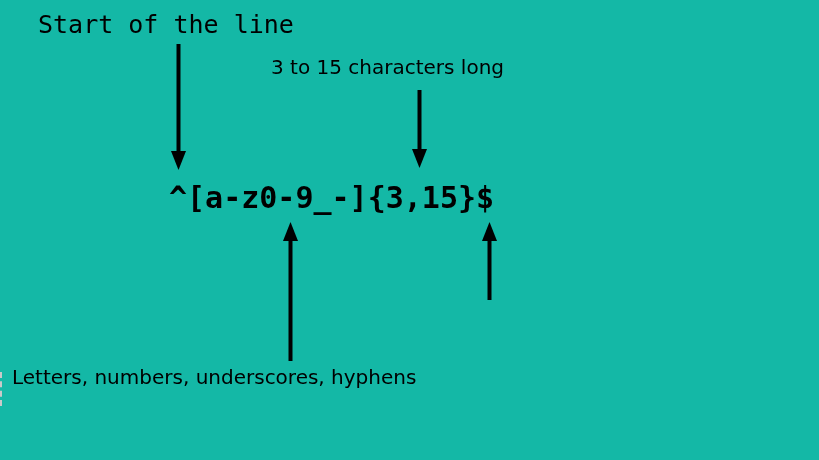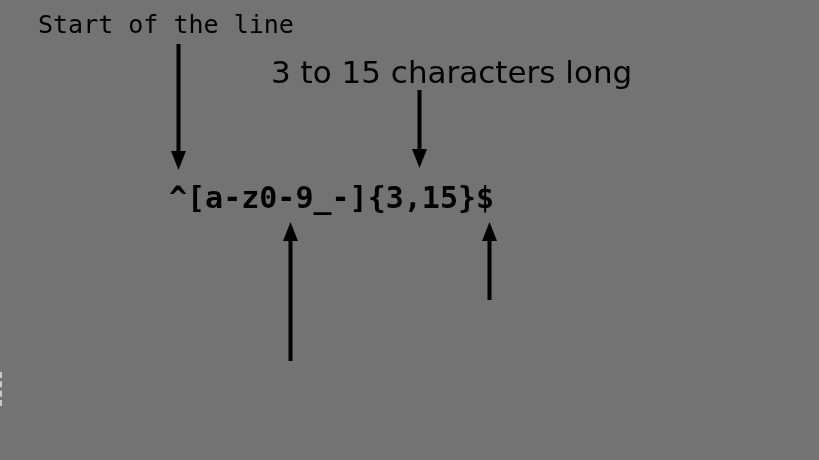--- a/index.html
+++ b/index.html
@@ -4,36 +4,36 @@
 <style>
   html, body {
     margin: 0;
     padding: 0;
     background: #ffffff;
   }
   .canvas {
     position: relative;
     width: 819px;
     height: 460px;
-    background: #737373;
+    background: #14b8a6;
     overflow: hidden;
   }
   .label {
     position: absolute;
     color: #000000;
     line-height: 1;
     white-space: nowrap;
   }
   .mono {
     font-family: "DejaVu Sans Mono", monospace;
     font-size: 25px;
   }
   .sans {
     font-family: "DejaVu Sans", "Liberation Sans", sans-serif;
-    font-size: 31px;
+    font-size: 20px;
   }
   .regex {
     position: absolute;
     left: 169px;
     top: 183px;
     font-family: "DejaVu Sans Mono", monospace;
     font-weight: bold;
     font-size: 30px;
     color: #000000;
     line-height: 1;
@@ -63,20 +63,21 @@
 </head>
 <body>
 
 <div class="canvas">
 
   <div class="label mono" id="lbl-start">Start of the line</div>
 
   <div class="label sans" id="lbl-length">3 to 15 characters long</div>
 
 
+  <div class="label sans" id="lbl-charset">Letters, numbers, underscores, hyphens</div>
 
   <div class="regex">^[a-z0-9_-]{3,15}$</div>
 
   <svg class="arrows" width="819" height="460" viewBox="0 0 819 460">
 
     <g stroke="#000000" fill="#000000">
       <line x1="178.5" y1="44" x2="178.5" y2="153" stroke-width="4"></line>
       <polygon points="178.5,170 171,151 186,151" stroke="none"></polygon>
     </g>
 

